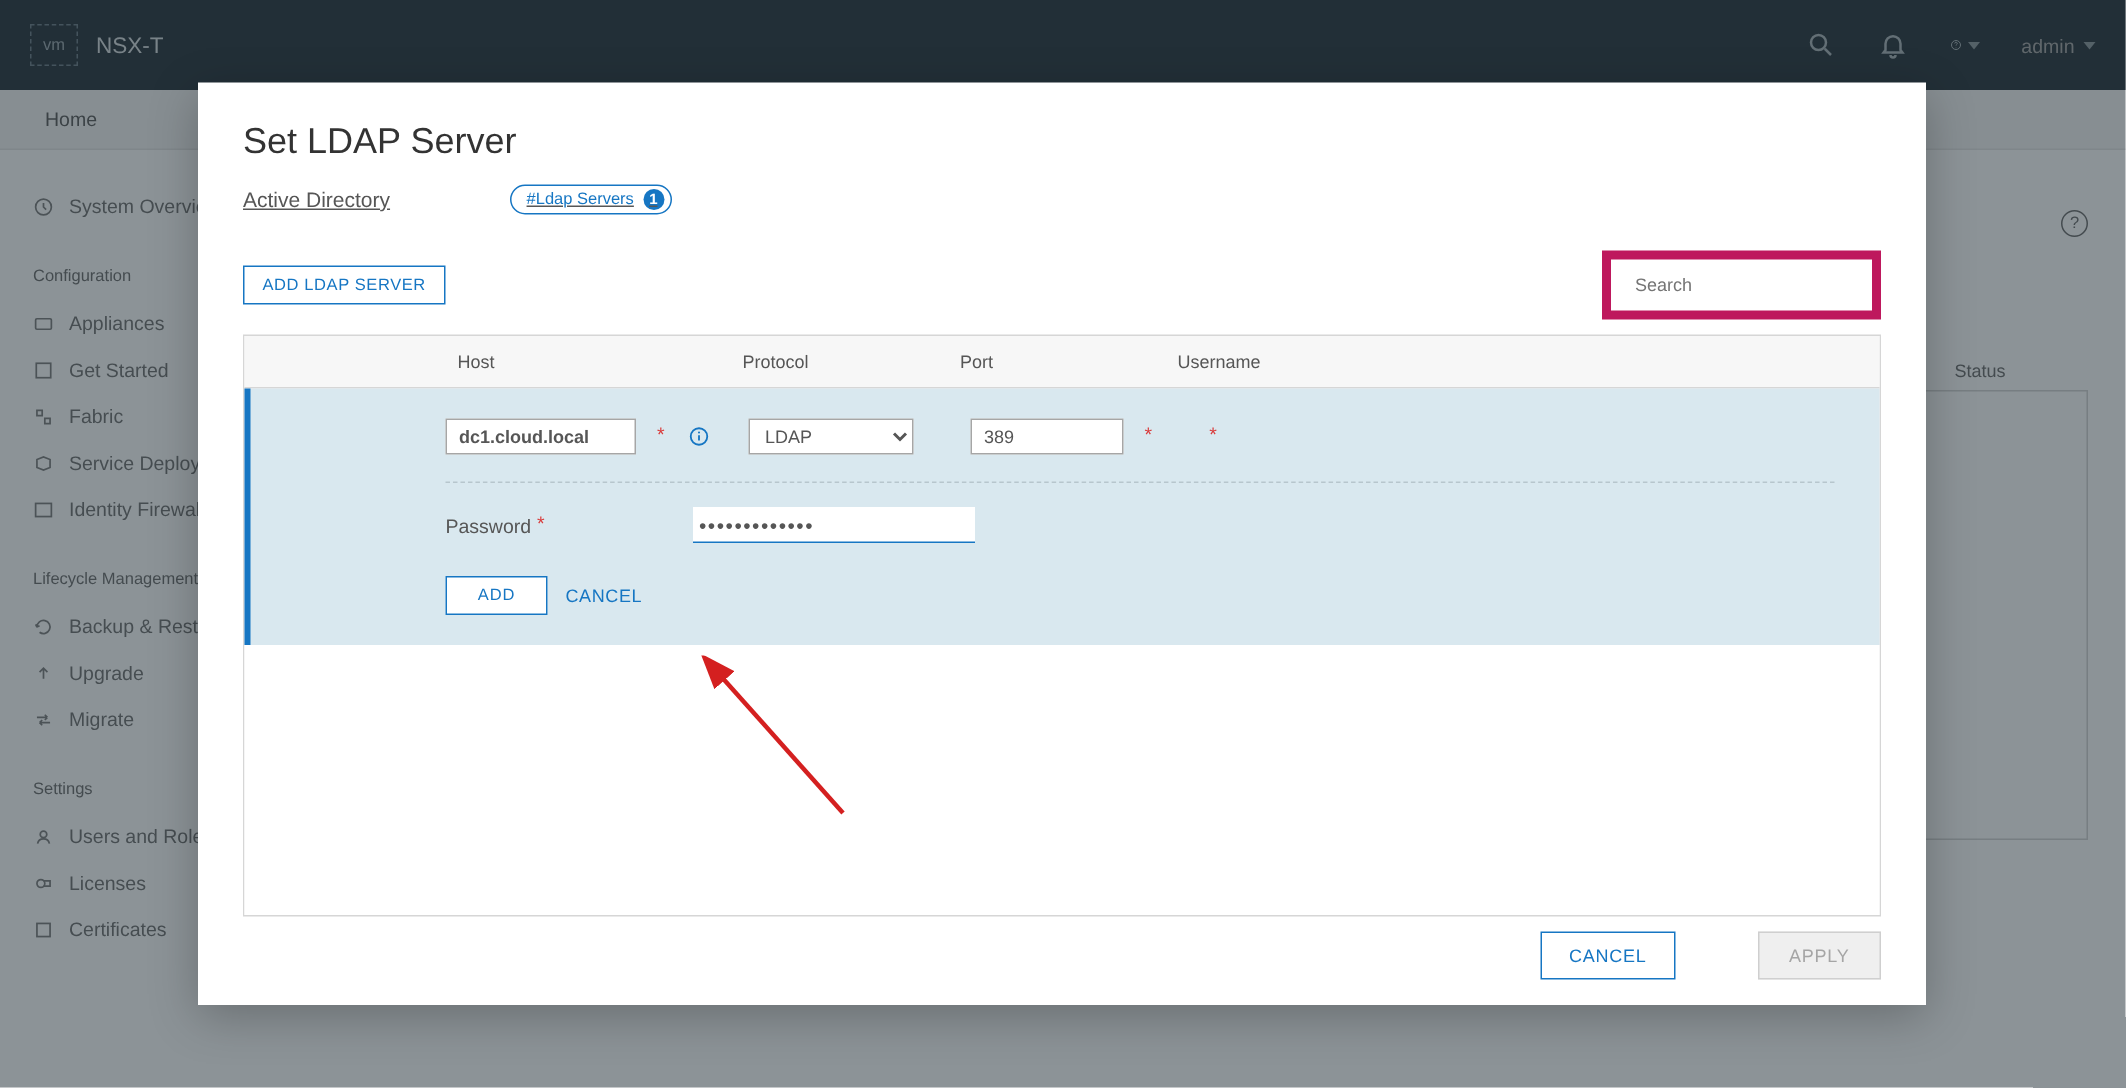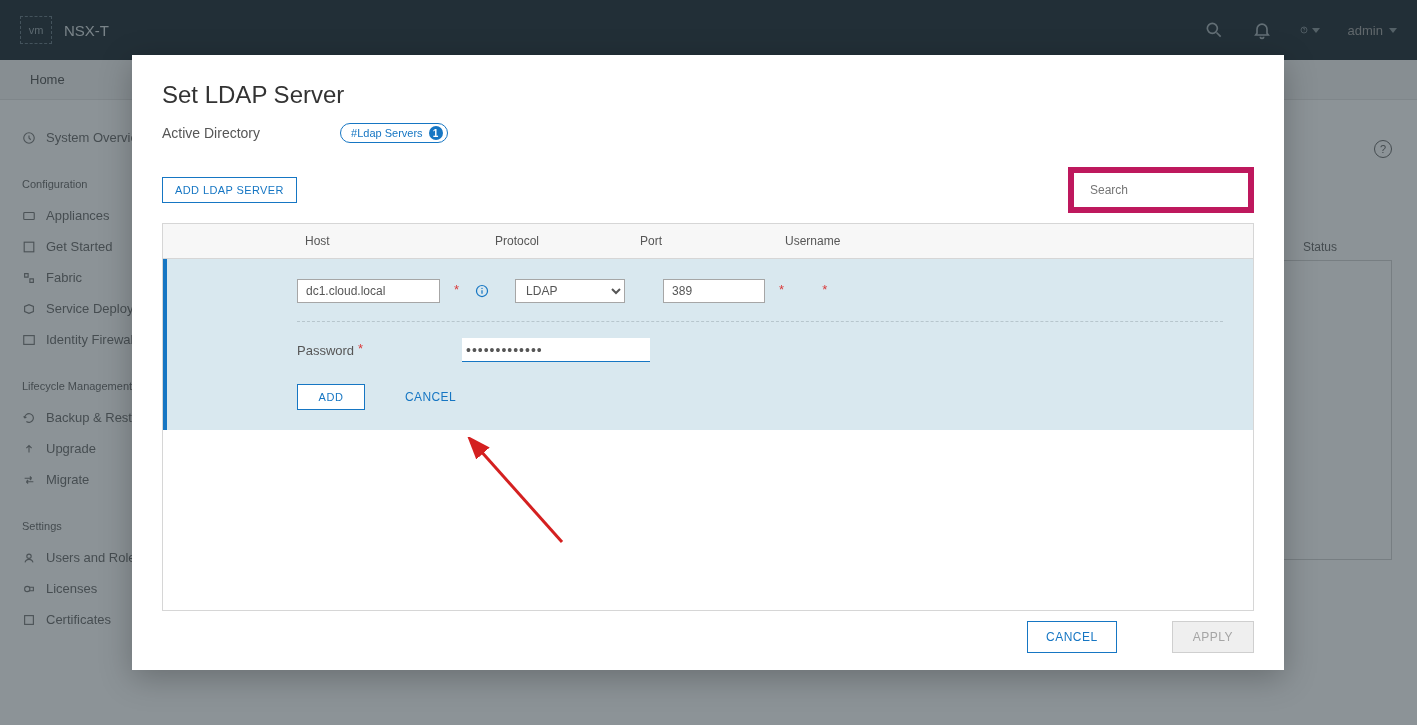--- a/index.html
+++ b/index.html
@@ -26,21 +26,21 @@
   .bg-main { flex:1; padding: 30px 25px; position:relative; }
   .help-circle { position:absolute; top: 40px; right: 25px; width:18px; height:18px; border:1.5px solid #6a6a6a; border-radius:50%; display:flex; align-items:center; justify-content:center; font-size:11px; color:#6a6a6a;}
   .bg-table-stub { position:absolute; top: 160px; right: 25px; width: 120px; height: 300px; border:1px solid #d3d3d3; }
   .status-hdr { position:absolute; top:140px; right:80px; font-size:12px; color:#6a6a6a;}
 
   
   .overlay { position: absolute; inset:0; background: rgba(34,47,55,0.52); }
   .modal { position:absolute; left: 132px; top: 55px; width: 1152px; height: 615px; background: #fff; box-shadow: 0 8px 30px rgba(0,0,0,.25); display:flex; flex-direction:column; }
   .modal-inner { padding: 26px 30px 18px 30px; display:flex; flex-direction:column; flex:1;}
   .modal-title { font-size: 24px; font-weight: 300; color:#333; margin-bottom: 6px;}
-  .modal-subrow { display:flex; align-items:center; gap: 80px; margin-bottom: 24px; margin-top: 8px;}
+  .modal-subrow { display:flex; align-items:center; gap: 80px; margin-bottom: 24px; margin-top: 8px; text-decoration: underline;}
   .modal-subtitle { font-size: 14px; color:#565656; }
   .chip { display:inline-flex; align-items:center; gap:6px; border:1px solid #1676c3; color:#1676c3; border-radius: 11px; height:20px; padding: 0 4px 0 10px; font-size:11px; }
   .chip-badge { background:#1676c3; color:#fff; width:14px; height:14px; border-radius:50%; display:inline-flex; align-items:center; justify-content:center; font-size:10px; font-weight:bold; }
 
   .toolbar { display:flex; align-items:center; justify-content:space-between; margin-bottom: 10px; }
   .btn-outline { border:1px solid #1676c3; color:#1676c3; background:#fff; height:26px; padding:0 12px; font-size:11px; letter-spacing:.4px; cursor:pointer; }
   .search-wrap { display:flex; align-items:center; border:6px solid #be185d; height:28px; width:186px; padding:17px 8px; color:#8f8f8f; gap:8px; }
   .search-wrap input { border:none; outline:none; font-size:12px; color:#565656; flex:1; }
 
   .grid { border:1px solid #d6d6d6; }
@@ -52,30 +52,30 @@
   .c-port { width:145px; }
   .c-user { width:258px; }
   .c-conn { flex:1; }
 
   .edit-row { background:#d9e8ef; border-left:4px solid #1676c3; padding: 20px 30px 20px 130px; }
   .dashed-sep { border-top:1px dashed #b7c6cd; margin: 18px 0 16px 0; }
   .row-fields { display:flex; align-items:center; gap: 10px; }
   .field { position:relative; }
   .req { color:#d93b3b; margin-left:4px; position:relative; top:-2px; }
   .inp { height:24px; border:1px solid #a6a6a6; background:#fff; padding:0 8px; font-size:12px; color:#565656; outline:none; }
-  .inp.host { width:143px; }
+  .inp.host { width:127px;font-weight:bold; }
   .info-i { width:14px; height:14px; display:inline-flex; align-items:center; justify-content:center; color:#1676c3; margin-left:6px; }
   .sel { height:24px; border:1px solid #a6a6a6; background:#fff; width:110px; padding:0 6px; font-size:12px; color:#565656; }
   .inp.port { width:102px; margin-left: 4px;}
   .inp.user { width:222px; margin-left: 10px;}
   .pw-row { display:flex; align-items:center; gap: 10px; margin-top: 2px;}
   .pw-label { width: 155px; font-size:13px; color:#565656; }
   .inp.pw { width:188px; border:none; border-bottom:1.5px solid #1676c3; height:24px; padding:0 4px; font-size:14px; letter-spacing:1px; }
 
-  .row-actions { display:flex; align-items:center; gap: 40px; margin-top: 22px; }
+  .row-actions { display:flex; align-items:center; gap: 12px; margin-top: 22px; }
   .btn-add { border:1px solid #1676c3; color:#1676c3; background:#fff; height:26px; width:68px; font-size:11px; letter-spacing:.6px; cursor:pointer; }
   .link-btn { color:#1676c3; font-size:12px; letter-spacing:.4px; cursor:pointer; background:none; border:none; }
 
   .grid-space { height:180px; background:#fff; }
 
   .modal-footer { margin-top:auto; display:flex; justify-content:flex-end; gap:12px; padding: 10px 0 4px 0;}
   .btn-cancel { border:1px solid #1676c3; color:#1676c3; background:#fff; height:32px; padding:0 18px; font-size:12px; letter-spacing:.5px; cursor:pointer;}
   .btn-apply { border:1px solid #cfcfcf; color:#a5a5a5; background:#efefef; height:32px; padding:0 20px; font-size:12px; letter-spacing:.5px; cursor:not-allowed;margin-left:43px;}
 
   

